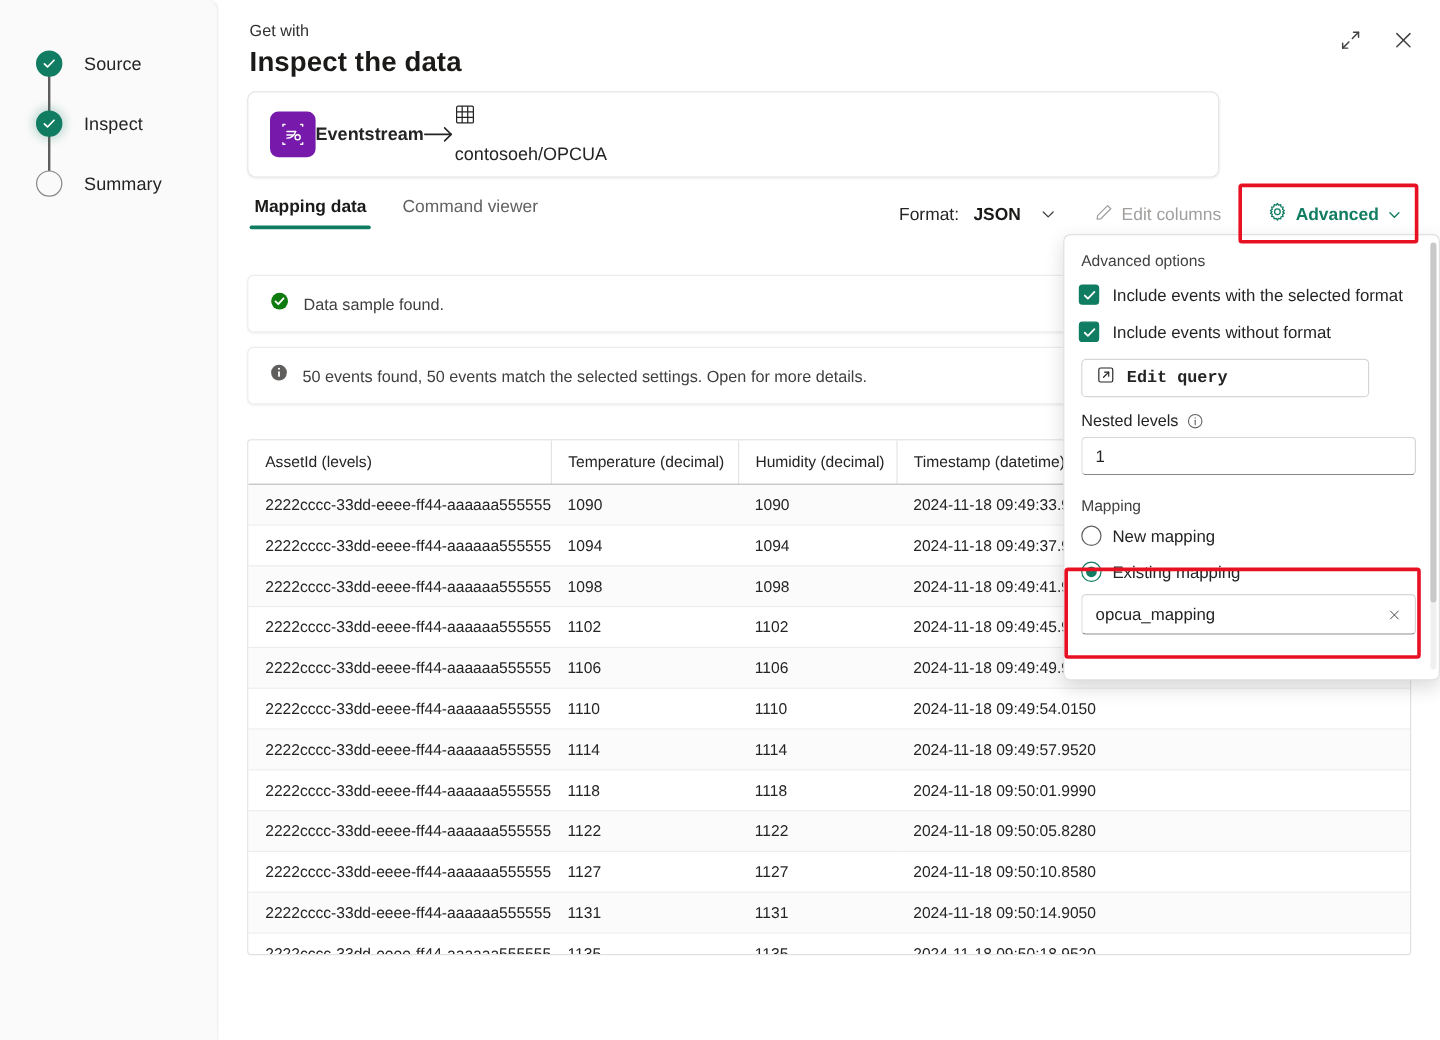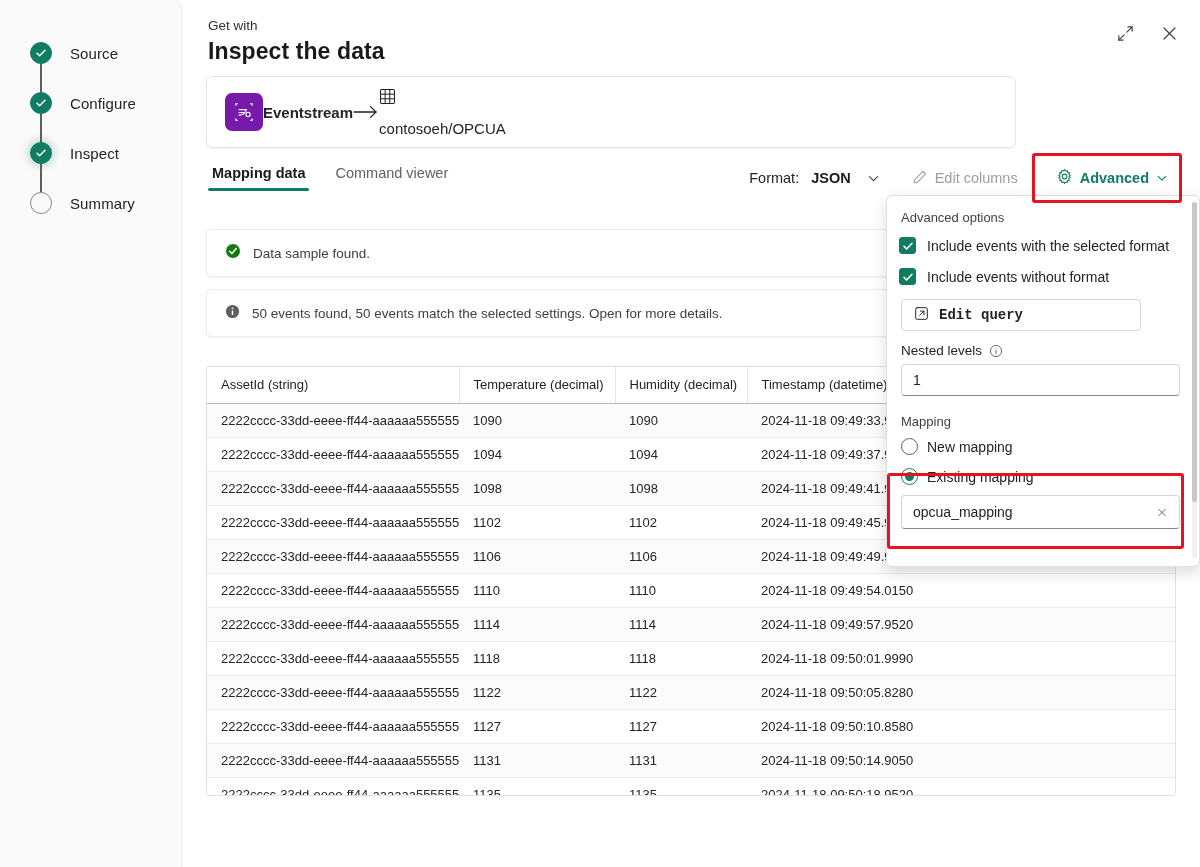--- a/index.html
+++ b/index.html
@@ -204,29 +204,20 @@
       <div class="step">
         <div class="connector"></div>
         <div class="dot done">
           <svg width="12" height="12" viewBox="0 0 12 12">
               <path d="M2 6.2 L4.6 8.8 L10 3.2" fill="none" stroke="#fff" stroke-width="1.4" stroke-linecap="round" stroke-linejoin="round"></path>
             </svg>
         </div>
         <span class="label">Source</span>
       </div>
 
-      <div class="step">
-        <div class="connector"></div>
-        <div class="dot done">
-          <svg width="12" height="12" viewBox="0 0 12 12">
-              <path d="M2 6.2 L4.6 8.8 L10 3.2" fill="none" stroke="#fff" stroke-width="1.4" stroke-linecap="round" stroke-linejoin="round"></path>
-            </svg>
-        </div>
-        <span class="label">Configure</span>
-      </div>
 
       <div class="step">
         <div class="connector"></div>
         <div class="dot current">
           <svg width="12" height="12" viewBox="0 0 12 12">
               <path d="M2 6.2 L4.6 8.8 L10 3.2" fill="none" stroke="#fff" stroke-width="1.4" stroke-linecap="round" stroke-linejoin="round"></path>
             </svg>
         </div>
         <span class="label">Inspect</span>
       </div>
@@ -362,21 +353,21 @@
     <div class="table-wrap">
       <table class="grid">
         <colgroup>
           <col style="width:252px">
             <col style="width:156px">
             <col style="width:132px">
             <col style="width:430px">
         </colgroup>
         <thead>
           <tr>
-            <th>AssetId (string)</th>
+            <th>AssetId (levels)</th>
             <th>Temperature (decimal)</th>
             <th>Humidity (decimal)</th>
             <th>Timestamp (datetime)</th>
           </tr>
         </thead>
         <tbody id="table-body">
             <tr>
               <td>2222cccc-33dd-eeee-ff44-aaaaaa555555</td>
               <td>1090</td>
               <td>1090</td>

